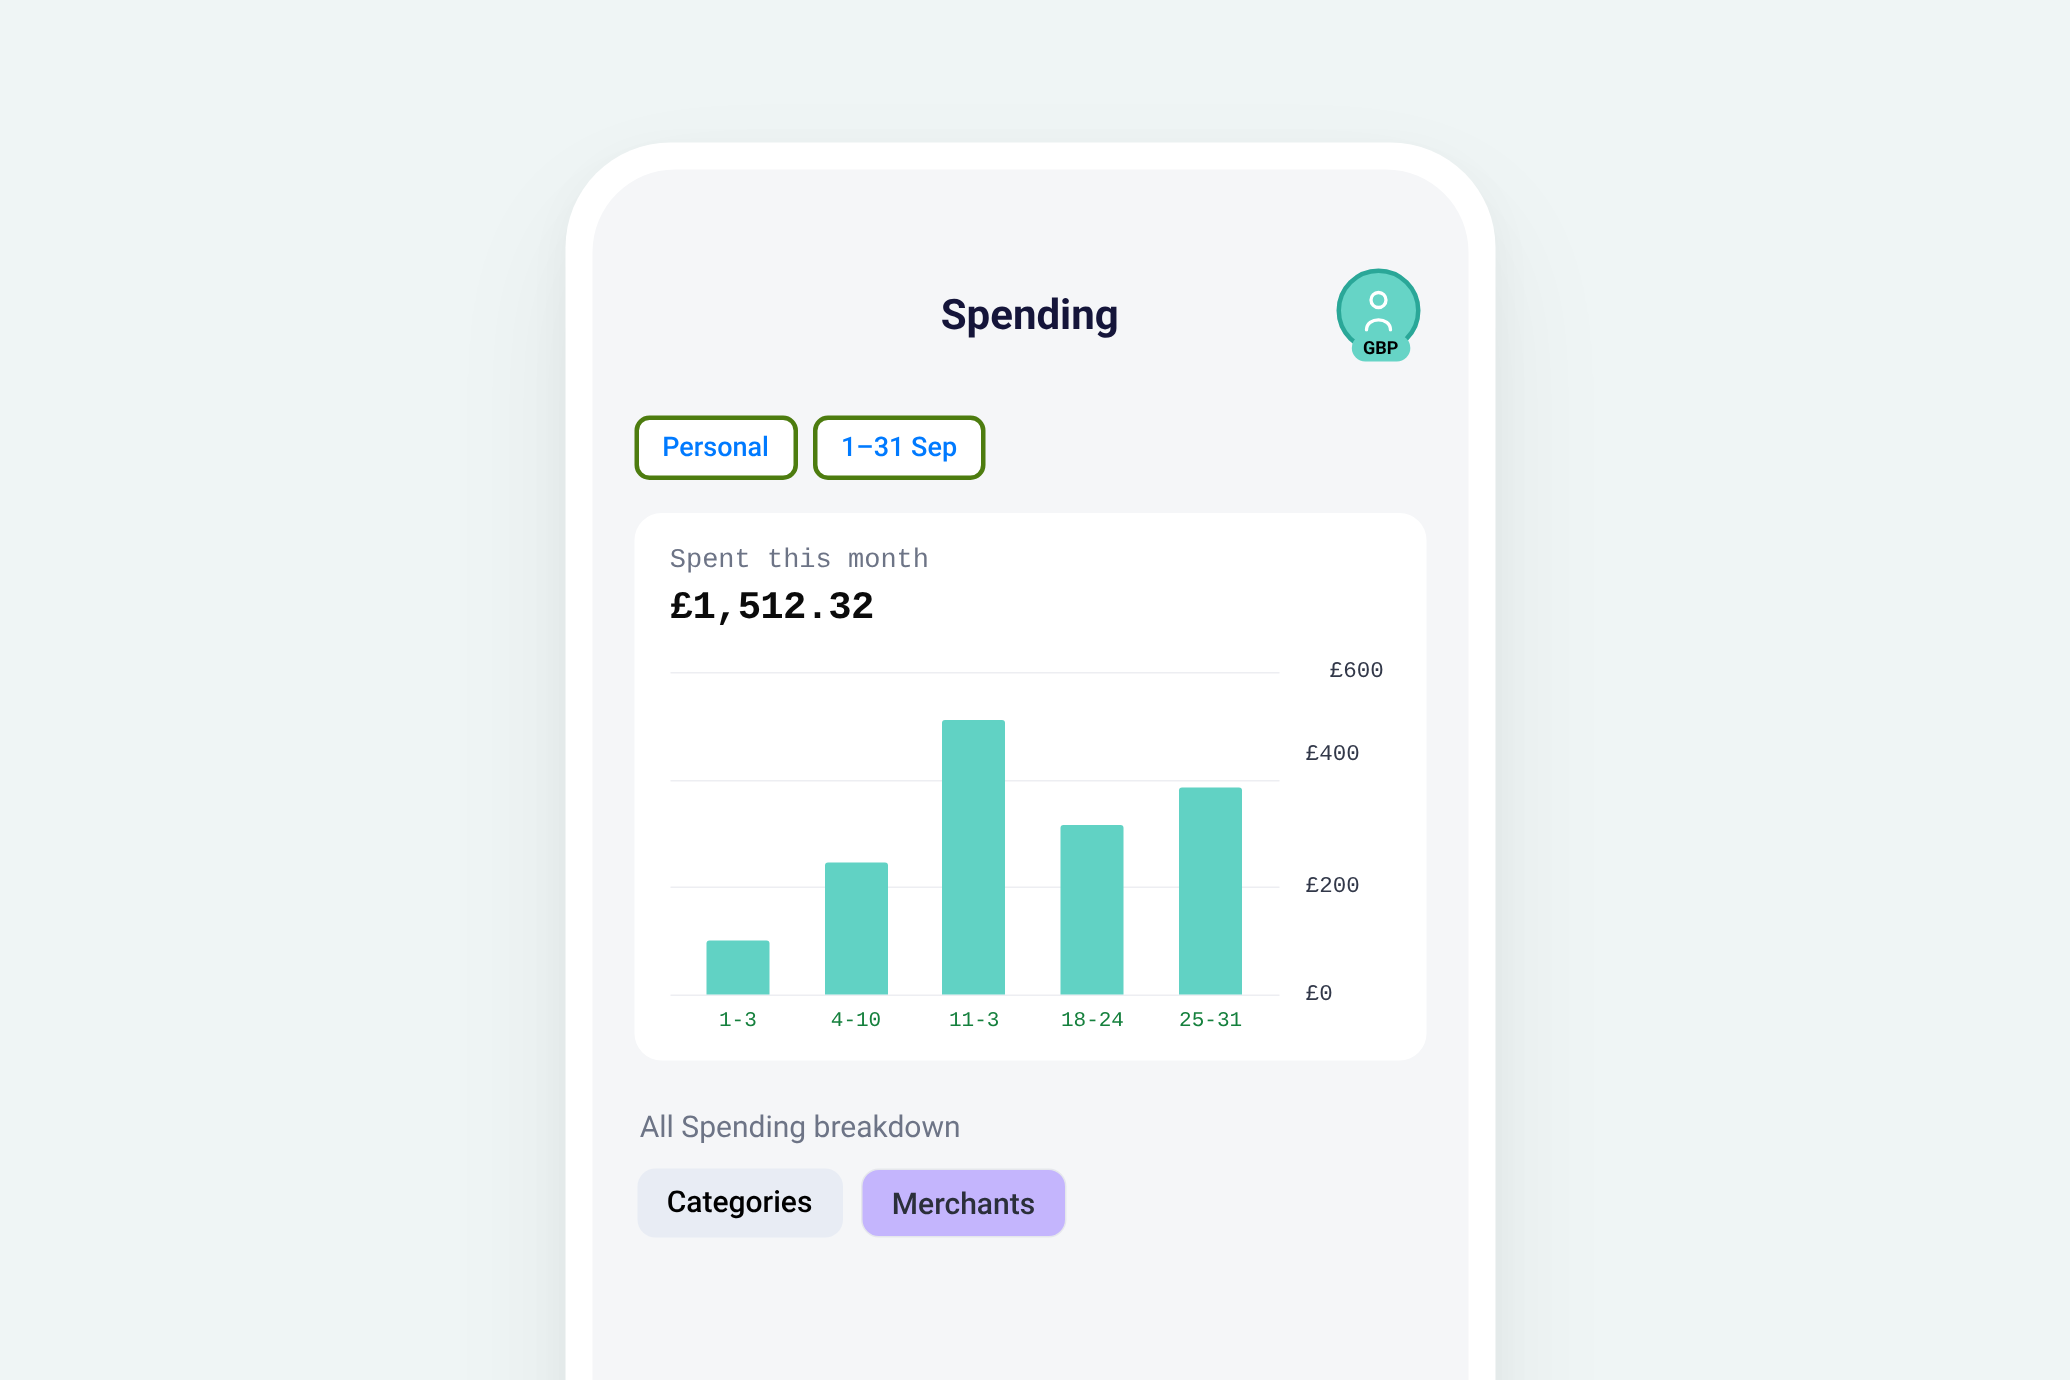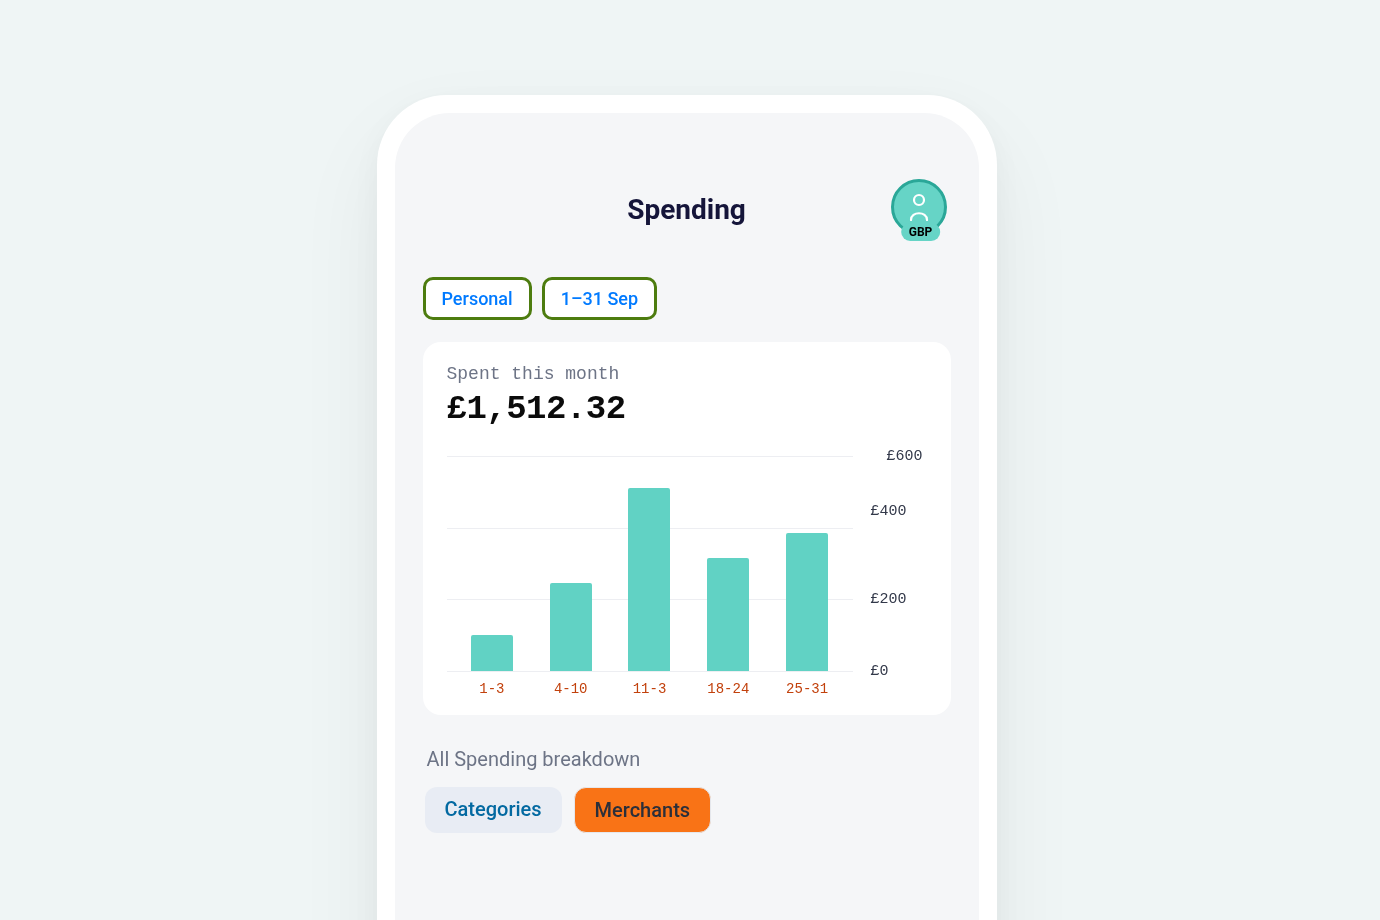--- a/index.html
+++ b/index.html
@@ -119,21 +119,21 @@
     margin-top: 22px;
     padding: 22px 24px 18px 24px;
     font-family: Liberation Mono, monospace;
   }
   .card-label {
     color: #6d7486;
     font-size: 18px;
   }
   .card-amount {
     color: #0b0b0b;
-    font-size: 34px;
+    font-size: 26px;
     font-weight: 800;
     margin-top: 6px;
     letter-spacing: -0.5px;
   }
 
   
   .chart-wrap {
     margin-top: 28px;
     display: flex;
     gap: 18px;
@@ -181,21 +181,21 @@
   }
   .x-axis {
     display: flex;
     justify-content: space-around;
     padding: 10px 6px 0 6px;
     margin-right: 74px; 
   }
   .x-tick {
     width: 42px;
     text-align: center;
-    color: #c2410c;
+    color: #15803d;
     font-size: 14px;
     white-space: nowrap;
   }
 
   
   .breakdown-label {
     color: #6d7486;
     font-size: 20px;
     margin-top: 32px;
     margin-left: 4px;
@@ -208,24 +208,24 @@
   }
   .seg {
     font-size: 20px;
     font-weight: 500;
     padding: 10px 20px;
     border-radius: 12px;
     cursor: pointer;
   }
   .seg-active {
     background: #e8ecf4;
-    color: #0369a1;
+    color: #000000;
   }
   .seg-inactive {
-    background: #f97316;
+    background: #c4b5fd;
     color: #2b2f3a;
     border: 1px solid #e5e7ec;
   }
 </style>
 </head>
 <body>
 
 <div class="stage">
   <div class="phone-outer">
     <div class="phone-inner">

